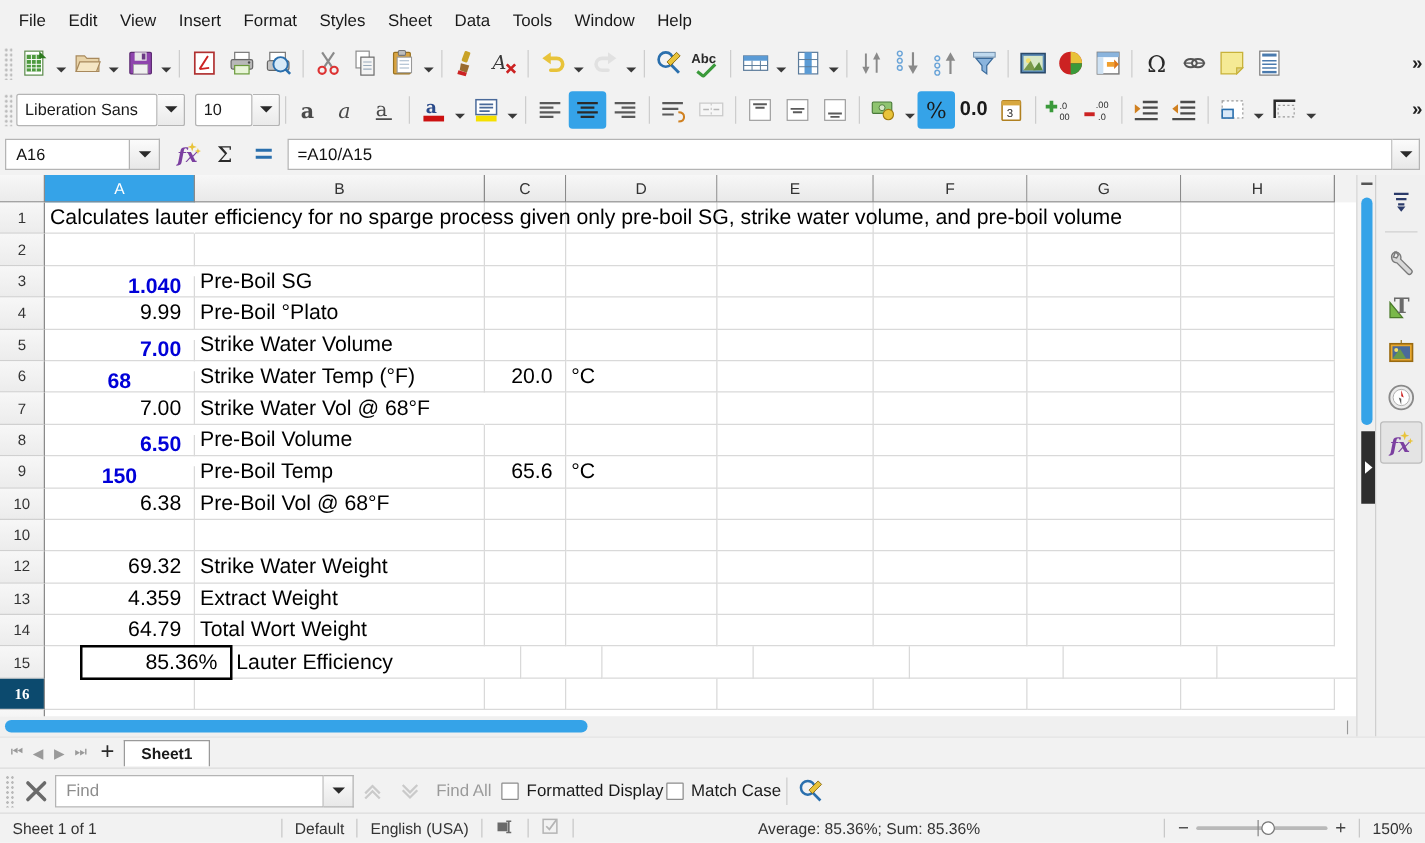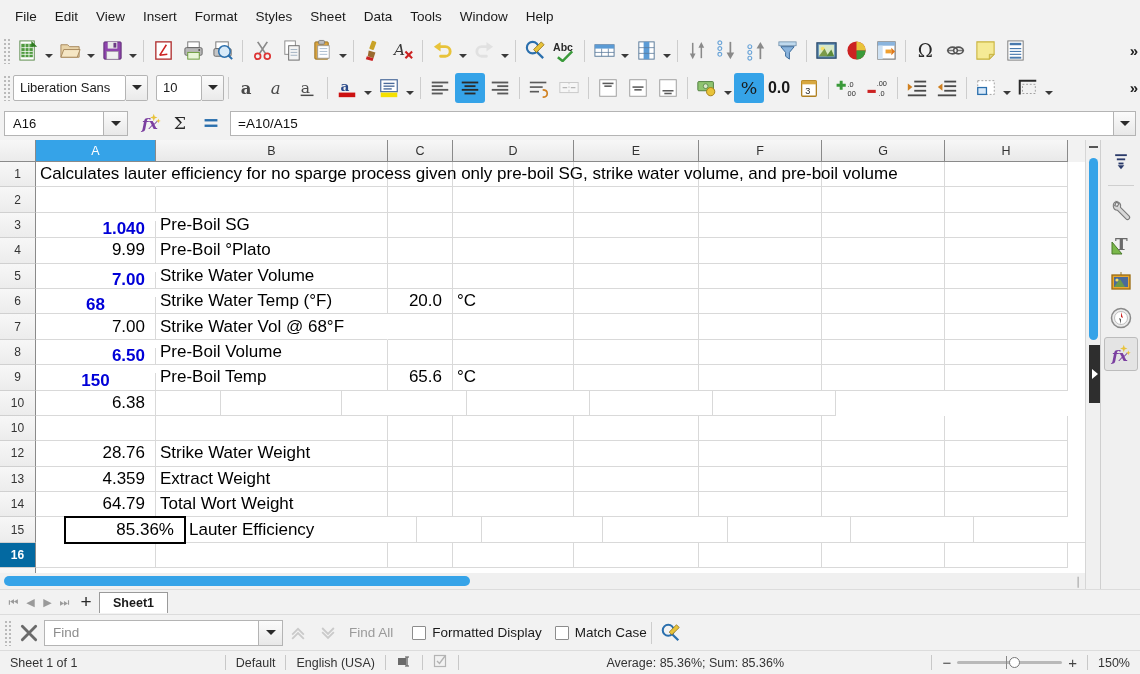--- a/index.html
+++ b/index.html
@@ -118,21 +118,21 @@
   .colh.sel { background: #35a3e8; color: #fff; }
 
   .bodyrow { flex: 1; display: flex; min-height: 0; overflow: hidden; position: relative; }
   .rowheads { width: 36px; flex: 0 0 36px; background: #f2f2f2; }
   .rowh {
     height: 25.4px; border-right: 1px solid #8a8a8a; border-bottom: 1px solid #d0d0d0;
     background: linear-gradient(#f7f7f7,#ececec);
     display: flex; align-items: center; justify-content: center;
     font-size: 12px; color: #333; cursor: default;
   }
-  .rowh.sel { background: #0369a1; color: #fff; font-weight: bold; }
+  .rowh.sel { background: #0c4a6e; color: #fff; font-weight: bold; font-family: Liberation Serif, serif; }
   .cells { flex: 1; position: relative; background: #fff; overflow: hidden; }
   .crow { display: flex; height: 25.4px; }
   .cell {
     border-right: 1px solid #d9d9d9; border-bottom: 1px solid #d9d9d9;
     display: flex; align-items: center; font-size: 17px; color: #000;
     padding: 0 4px; overflow: visible; white-space: nowrap; flex: none; cursor: default;
   }
   .cell.num { justify-content: flex-end; padding-right: 10px; }
   .cell.blue { color: #0000d8; font-weight: bold; margin-top: 8px; }
   .cell.ctr { justify-content: center; }
@@ -216,21 +216,21 @@
   .finddrop {
     width: 24px; height: 26px; background: linear-gradient(#fbfbfb,#e8e8e8);
     border: 1px solid #b4b4b4; border-left: none;
     display: flex; align-items: center; justify-content: center; cursor: default;
   }
   .finddrop::after {
     content: ""; border-left: 5px solid transparent; border-right: 5px solid transparent;
     border-top: 5px solid #2a2a2a;
   }
   .findall { font-size: 13.5px; color: #9a9a9a; margin: 0 6px; cursor: default; }
-  .chkwrap { display: flex; align-items: center; margin-left: 13px; cursor: default; }
+  .chkwrap { display: flex; align-items: center; margin-left: 2px; cursor: default; }
   .chkbox {
     width: 14px; height: 14px; background: #fff; border: 1px solid #8c8c8c;
     margin-right: 6px; border-radius: 1px;
   }
   .chklbl { font-size: 13.5px; color: #1a1a1a; }
 
   
   .statusbar {
     height: 24px; flex: 0 0 24px; background: #f2f2f2; display: flex; align-items: center;
     font-size: 12.5px; color: #333; border-top: 1px solid #dcdcdc;
@@ -913,39 +913,40 @@
               <div class="cell" style="width: 232px;">Pre-Boil Temp</div>
               <div class="cell num" style="width: 65px;">65.6</div>
               <div class="cell" style="width: 121px;">°C</div>
               <div class="cell" style="width: 125px;"></div>
               <div class="cell" style="width: 123px;"></div>
               <div class="cell" style="width: 123px;"></div>
               <div class="cell" style="width: 123px;"></div>
             </div>
             <div class="crow">
               <div class="cell num" style="width: 120px;">6.38</div>
+              <div class="cell" style="width: 232px;">Pre-Boil Vol @ 68°F</div>
               <div class="cell" style="width: 65px;"></div>
               <div class="cell" style="width: 121px;"></div>
               <div class="cell" style="width: 125px;"></div>
               <div class="cell" style="width: 123px;"></div>
               <div class="cell" style="width: 123px;"></div>
               <div class="cell" style="width: 123px;"></div>
             </div>
             <div class="crow">
               <div class="cell" style="width: 120px;"></div>
               <div class="cell" style="width: 232px;"></div>
               <div class="cell" style="width: 65px;"></div>
               <div class="cell" style="width: 121px;"></div>
               <div class="cell" style="width: 125px;"></div>
               <div class="cell" style="width: 123px;"></div>
               <div class="cell" style="width: 123px;"></div>
               <div class="cell" style="width: 123px;"></div>
             </div>
             <div class="crow">
-              <div class="cell num" style="width: 120px;">28.76</div>
+              <div class="cell num" style="width: 120px;">69.32</div>
               <div class="cell" style="width: 232px;">Strike Water Weight</div>
               <div class="cell" style="width: 65px;"></div>
               <div class="cell" style="width: 121px;"></div>
               <div class="cell" style="width: 125px;"></div>
               <div class="cell" style="width: 123px;"></div>
               <div class="cell" style="width: 123px;"></div>
               <div class="cell" style="width: 123px;"></div>
             </div>
             <div class="crow">
               <div class="cell num" style="width: 120px;">4.359</div>

